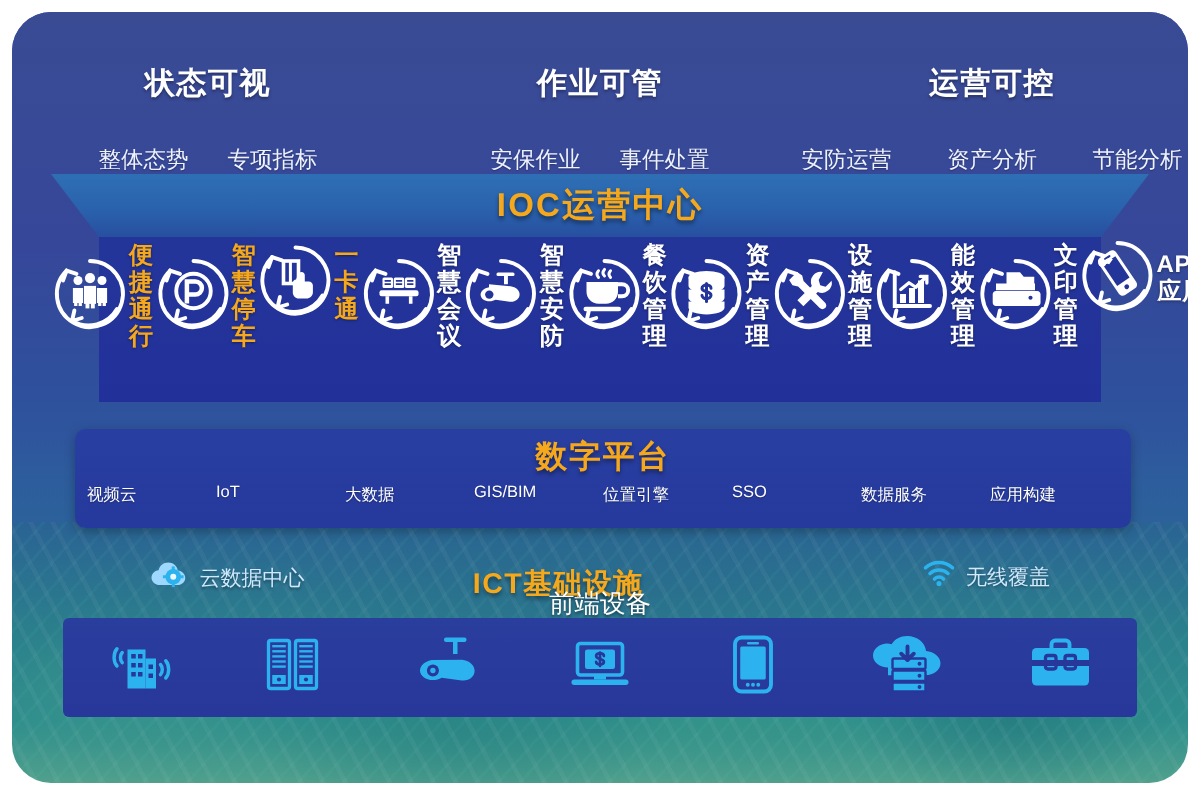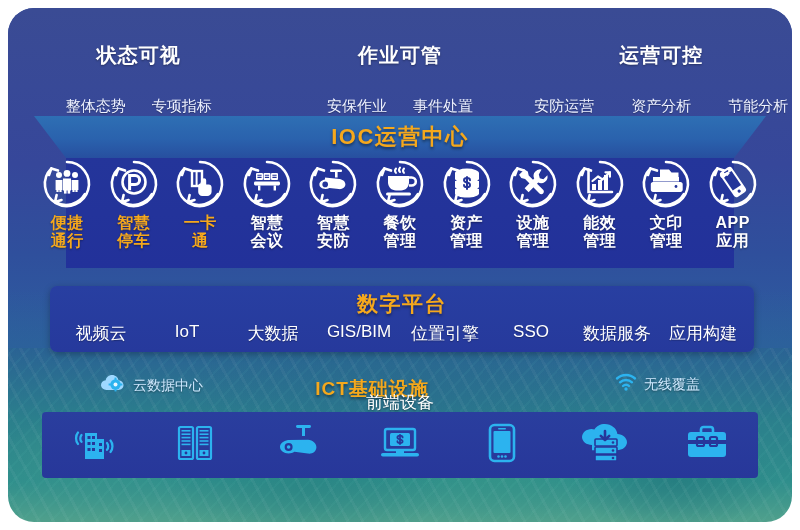--- a/index.html
+++ b/index.html
@@ -52,37 +52,37 @@
         clip-path:polygon(0 0,732px 0,700px 42px,32px 42px);}
   .ioc-head-txt{position:absolute;left:0;top:0;width:732px;height:42px;
         display:flex;align-items:center;justify-content:center;
         color:#f5a81c;font-size:22px;font-weight:bold;letter-spacing:1.5px;
         text-shadow:0 2px 3px rgba(0,0,0,.45);}
   .ioc-body{position:absolute;left:32px;top:42px;width:668px;height:110px;
         background:linear-gradient(180deg,#24359a 0%,#22319a 100%);}
 
   .ioc-items{position:absolute;left:26px;top:150px;width:732px;height:112px;
         display:flex;align-items:flex-start;}
-  .ioc-item{flex:1;display:flex;flex-direction:column;align-items:center;}
+  .ioc-item{flex:1;display:flex;flex-direction:row;align-items:center;}
   .ring{position:relative;width:52px;height:52px;}
   .ring svg{display:block;}
   .ioc-lbl{margin-top:4px;text-align:center;font-size:16px;font-weight:bold;
         line-height:1.12;letter-spacing:.5px;text-shadow:0 1px 2px rgba(0,0,0,.4);}
   .lbl-gold{color:#f5a81c;}
   .lbl-white{color:#ffffff;}
 
   
   .dp{position:absolute;left:42px;top:278px;width:704px;height:66px;
       background:linear-gradient(180deg,#283fa1 0%,#26399c 100%);
       border-radius:7px;box-shadow:0 2px 7px rgba(0,0,0,.28);}
   .dp-title{position:absolute;left:0;top:4px;width:704px;text-align:center;
       color:#f5a81c;font-size:21px;font-weight:bold;letter-spacing:1.5px;
       text-shadow:0 2px 3px rgba(0,0,0,.4);}
   .dp-items{position:absolute;left:8px;top:36px;width:688px;display:flex;}
-  .dp-item{flex:1;text-align:center;color:#ffffff;font-size:17px;white-space:nowrap;
+  .dp-item{flex:1;color:#ffffff;font-size:11px;white-space:nowrap;
       text-shadow:0 1px 1px rgba(0,0,0,.3);}
 
   
   .ict{position:absolute;left:0;top:352px;width:784px;height:54px;}
   .ict-center{position:absolute;left:0;top:16px;width:728px;text-align:center;
       color:#f5a81c;font-size:19px;font-weight:bold;letter-spacing:1px;
       text-shadow:0 2px 3px rgba(0,0,0,.45);}
   .ict-tag{position:absolute;top:13px;display:flex;align-items:flex-end;gap:7px;
       color:#cfe9ff;font-size:14px;text-shadow:0 1px 2px rgba(0,0,0,.4);}
   .ict-tag.left{left:92px;}

